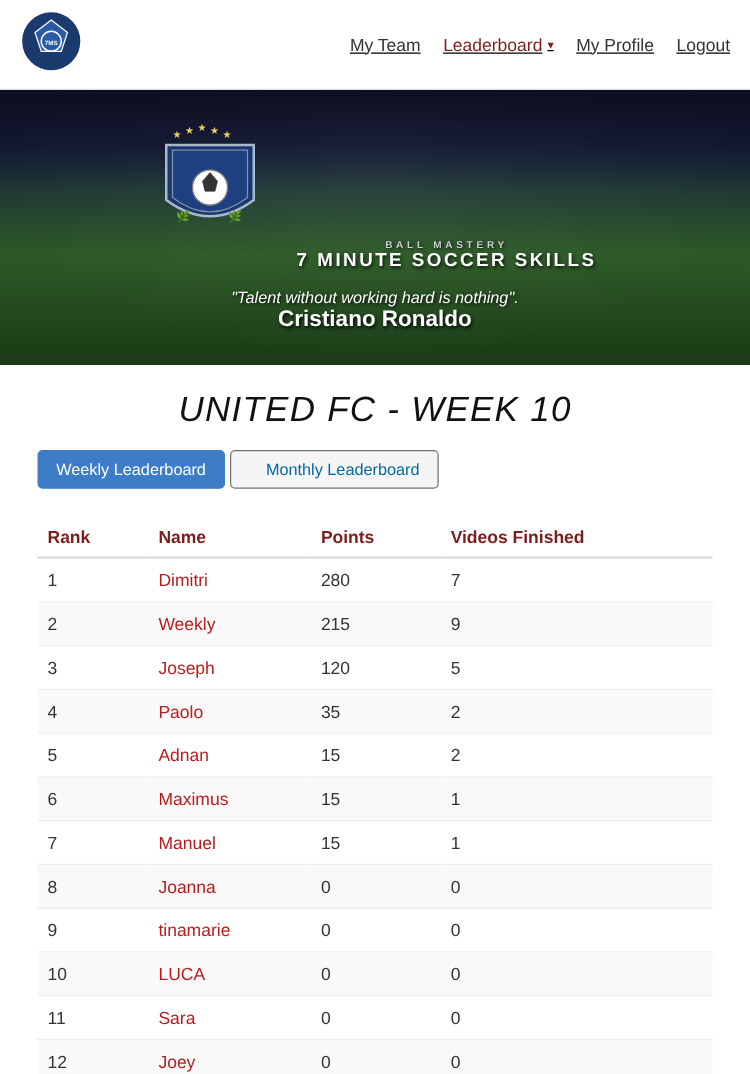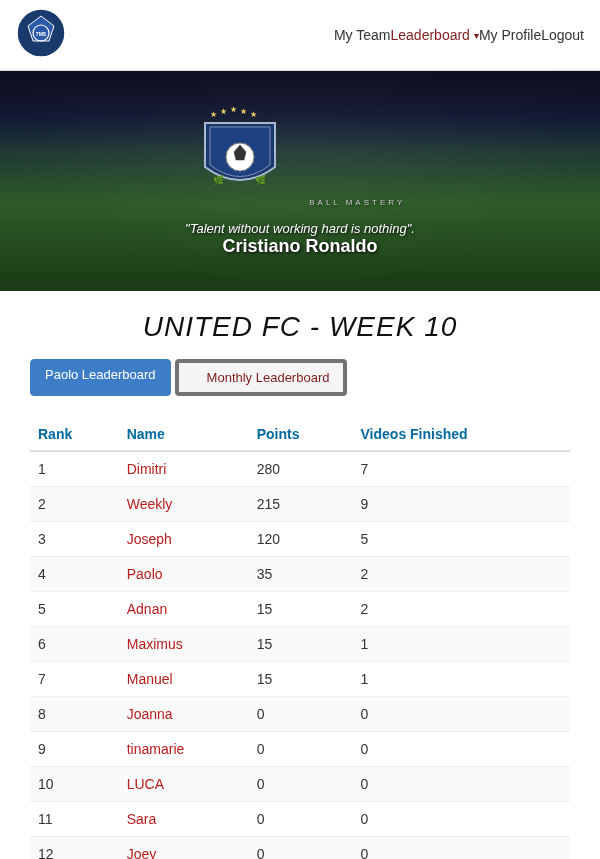--- a/index.html
+++ b/index.html
@@ -14,21 +14,23 @@
       border-bottom: 1px solid #ddd;
       background: #fff;
     }
     .nav-logo {
       width: 50px;
       height: 50px;
     }
     .nav-links {
       display: flex;
       align-items: center;
+      gap: 18px;
       font-size: 14px;
+      text-decoration: underline;
     }
     .nav-links a {
       text-decoration: none;
       color: #333;
       cursor: pointer;
     }
     .leaderboard-dropdown {
       display: flex;
       align-items: center;
       gap: 4px;
@@ -74,21 +76,21 @@
     
     .shield-container {
       position: relative;
       display: inline-flex;
       flex-direction: column;
       align-items: center;
     }
     .brand-text {
       color: #fff;
       font-size: 11px;
-      font-weight: normal;
+      font-weight: bold;
       letter-spacing: 1px;
       line-height: 1.1;
       text-shadow: 1px 1px 3px rgba(0,0,0,0.8);
       padding-left: 20px;
     }
     .brand-main {
       font-size: 15px;
       letter-spacing: 2px;
     }
     .hero-quote {
@@ -134,39 +136,39 @@
       cursor: pointer;
       border: 1px solid transparent;
     }
     .tab.active {
       background: #3d7dc8;
       color: #fff;
       border-color: #3d7dc8;
     }
     .tab.inactive {
       background: #f5f5f5;
-      color: #7f1d1d;
-      border: 4px solid #737373;
+      color: #0369a1;
+      border: 1px solid #737373;
       padding-left: 28px;
     }
 
     
     table {
       width: 100%;
       border-collapse: collapse;
       font-size: 14px;
     }
     thead tr {
       border-bottom: 2px solid #ddd;
     }
     thead th {
       text-align: left;
       padding: 10px 8px 8px 8px;
       font-weight: bold;
-      color: #0369a1;
+      color: #7f1d1d;
       font-size: 14px;
     }
     tbody tr {
       border-bottom: 1px solid #eee;
     }
     tbody tr:nth-child(even) {
       background: #f9f9f9;
     }
     tbody td {
       padding: 9px 8px;
@@ -219,34 +221,35 @@
 
       <circle cx="45" cy="52" r="14" fill="#fff" stroke="#ccc" stroke-width="1"></circle>
       <circle cx="45" cy="52" r="14" fill="none" stroke="#333" stroke-width="0.5"></circle>
       <polygon points="45,40 51,47 49,55 41,55 39,47" fill="#333" stroke="#333" stroke-width="0.5"></polygon>
 
       <text x="18" y="78" font-size="9" fill="#aab8d0">🌿</text>
       <text x="60" y="78" font-size="9" fill="#aab8d0">🌿</text>
     </svg>
     <div class="shield-container">
       <div class="brand-text" style="font-size:8px; letter-spacing:3px; color:#ccc;">BALL MASTERY</div>
+      <div class="brand-text brand-main">7 MINUTE SOCCER SKILLS</div>
     </div>
   </div>
   <div class="hero-quote">
     <div>"Talent without working hard is nothing".</div>
     <div class="hero-quote-author">Cristiano Ronaldo</div>
   </div>
 </div>
 
 <div class="main-content">
 
   <h1 class="page-title">UNITED FC - WEEK 10</h1>
 
   <div class="tabs">
-    <div class="tab active">Paolo Leaderboard</div>
+    <div class="tab active">Weekly Leaderboard</div>
     <div class="tab inactive">Monthly Leaderboard</div>
   </div>
 
   <table>
     <thead>
       <tr>
         <th>Rank</th>
         <th>Name</th>
         <th>Points</th>
         <th>Videos Finished</th>

